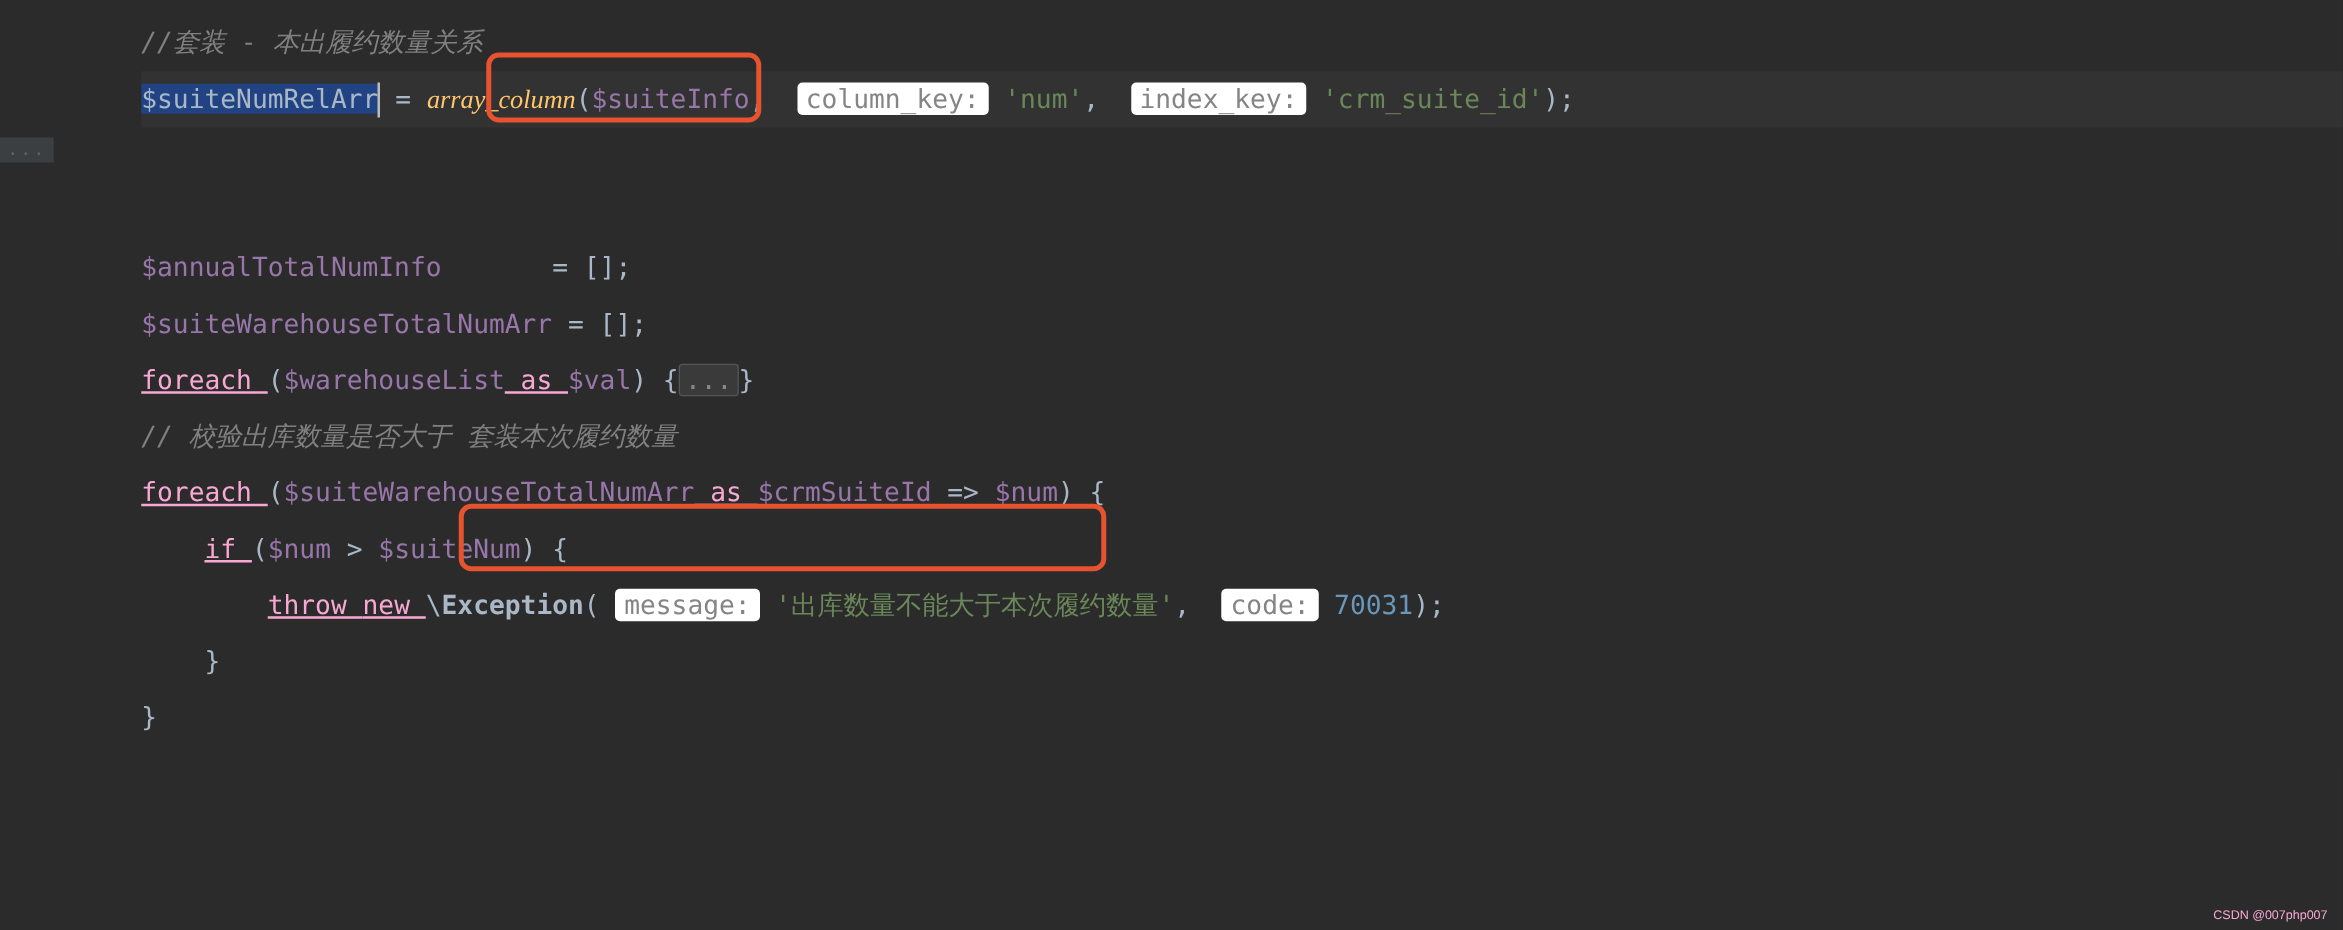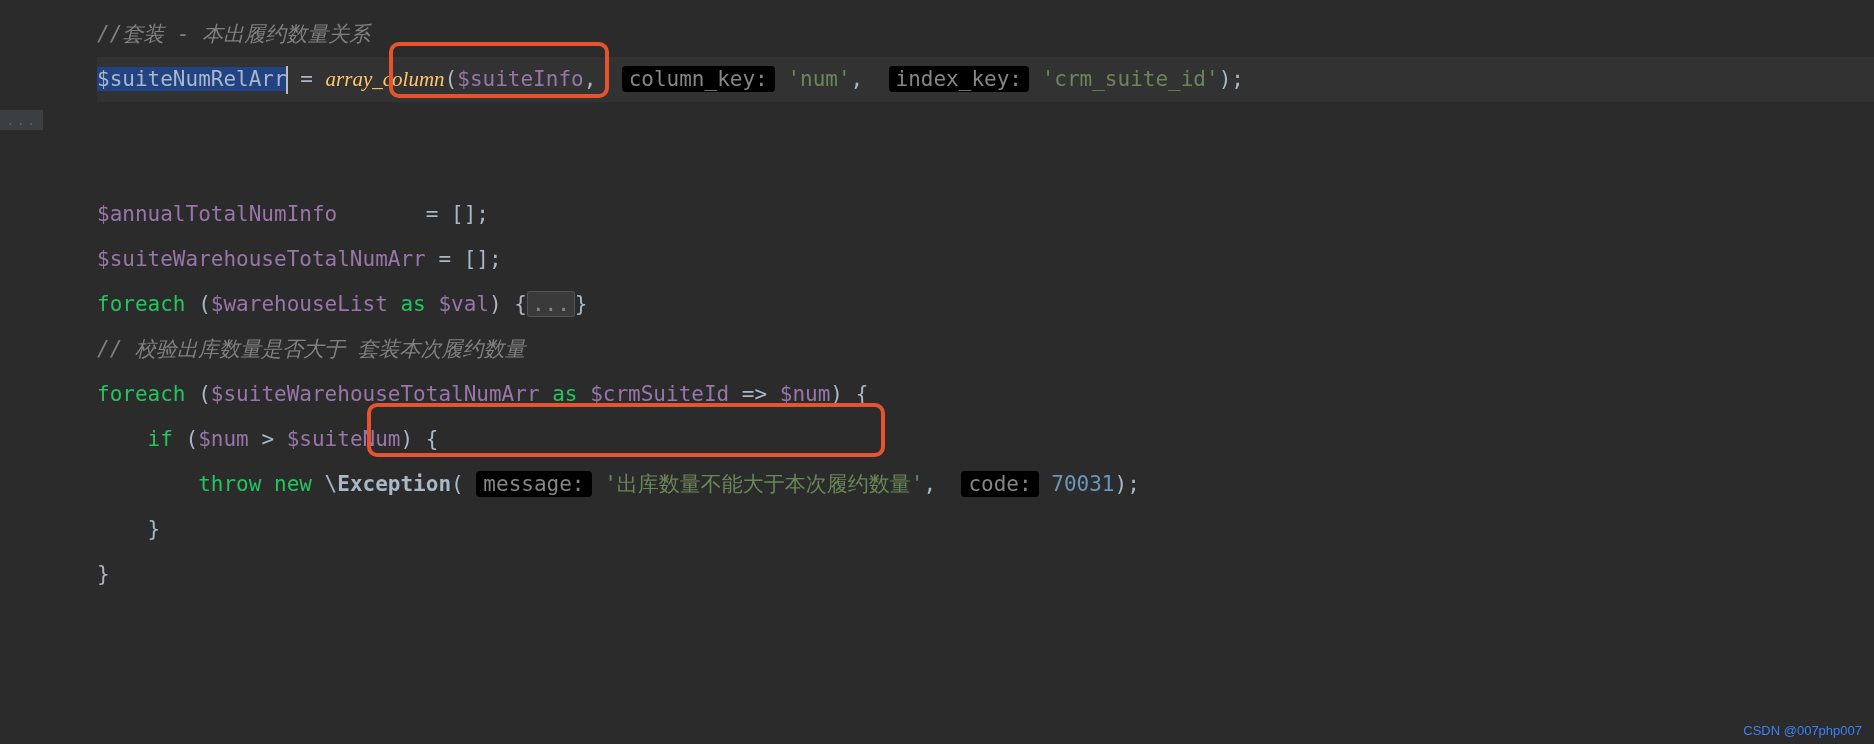--- a/index.html
+++ b/index.html
@@ -20,38 +20,38 @@
       background: #3c3f41;
       color: #606366;
       padding: 2px 6px;
       font-size: 14px;
       letter-spacing: 2px;
     }
     .editor {
       padding: 12px 0 0 97px;
       line-height: 45px;
     }
-    .line { white-space: pre; position: relative; }
+    .line { white-space: pre; position: relative; margin-left: 16px; }
     .line.highlighted { background: #323232; }
     .blank-line { height: 45px; }
     
     .comment { color: #808080; font-style: italic; }
     .var { color: #9876aa; }
     .var.selected { background: #214283; color: #a9b7c6; }
     .op { color: #a9b7c6; }
     .func { color: #ffc66d; font-style: italic; font-family: Liberation Serif, serif; }
     .paren { color: #a9b7c6; }
     .bracket { color: #a9b7c6; }
     .brace { color: #a9b7c6; }
     .string { color: #6a8759; }
     .number { color: #6897bb; }
-    .keyword { color: #22c55e; }
+    .keyword { color: #f9a8d4; text-decoration: underline; }
     .classname { color: #a9b7c6; font-weight: bold; }
     .hint-box {
-      background: #000000;
+      background: #ffffff;
       border-radius: 4px;
       padding: 1px 7px;
       color: #858585;
       font-style: normal;
     }
     .folded {
       background: #3a3a3a;
       border: 1px solid #555;
       border-radius: 3px;
       padding: 0 4px;
@@ -83,22 +83,22 @@
       top: 403px;
       width: 518px;
       height: 54px;
       pointer-events: none;
     }
     .var-ref { background: #32593d; }
     .watermark {
       position: absolute;
       bottom: 6px;
       right: 12px;
-      font-size: 13px;
-      color: #3b82f6;
+      font-size: 10px;
+      color: #f9a8d4;
       font-family: Arial, sans-serif;
     }
   </style>
 </head>
 <body>
 
 <div class="gutter-fold">...</div>
 
 <div class="editor">
 

